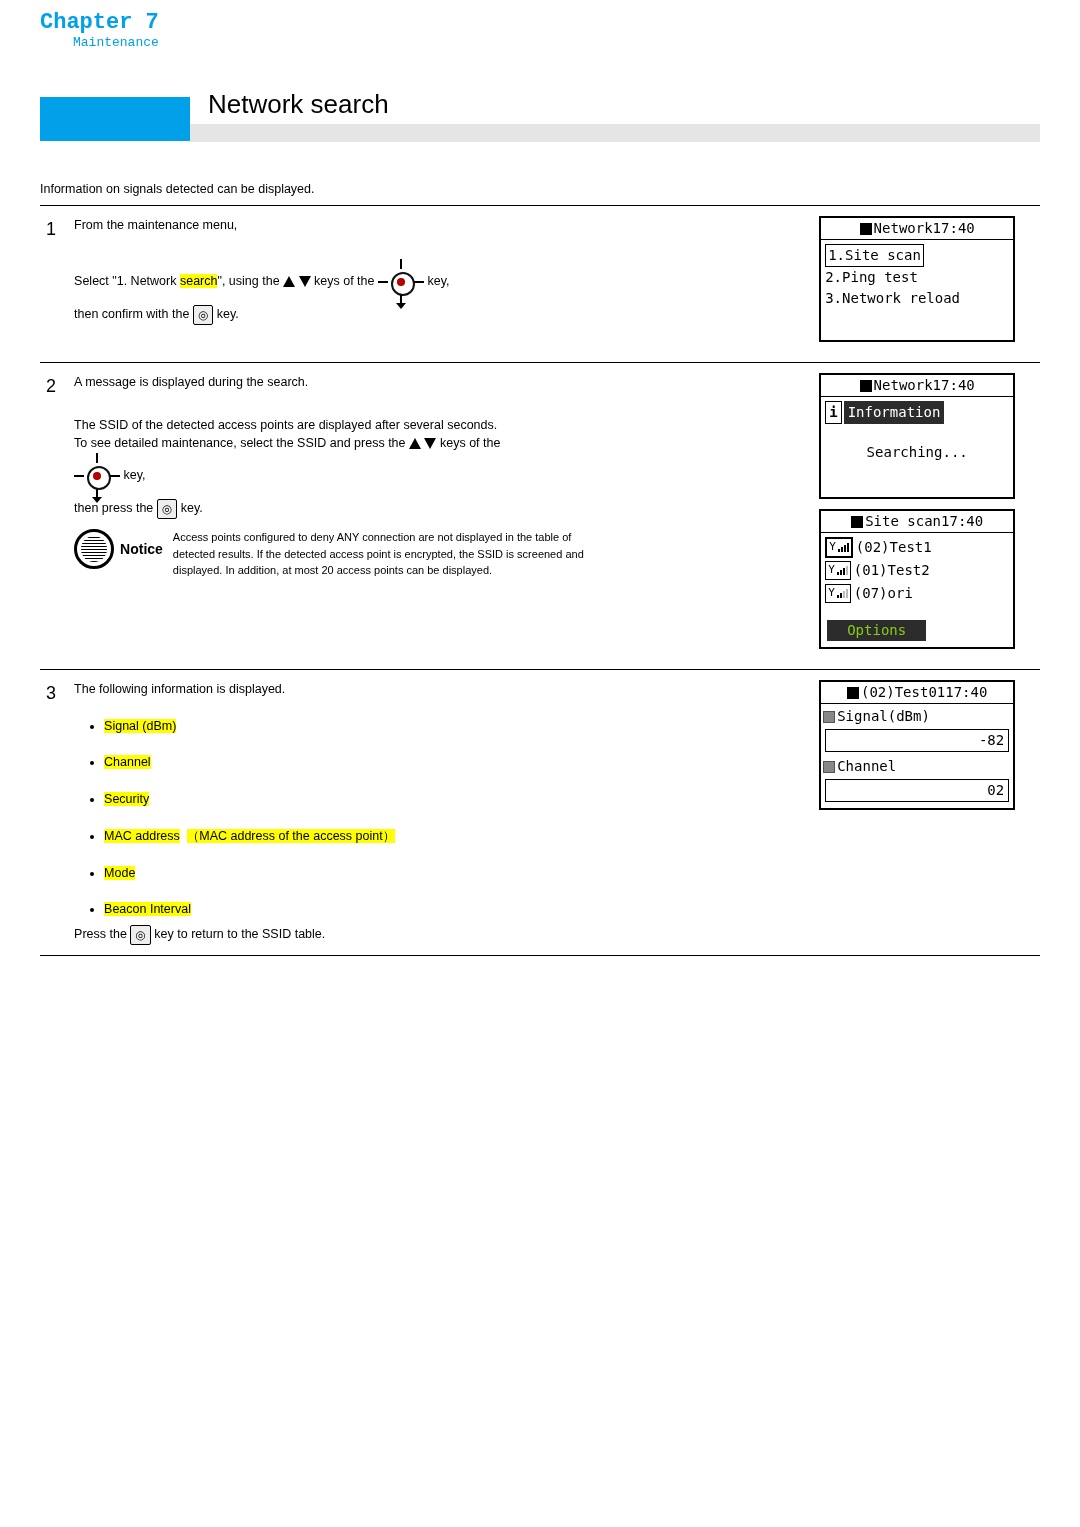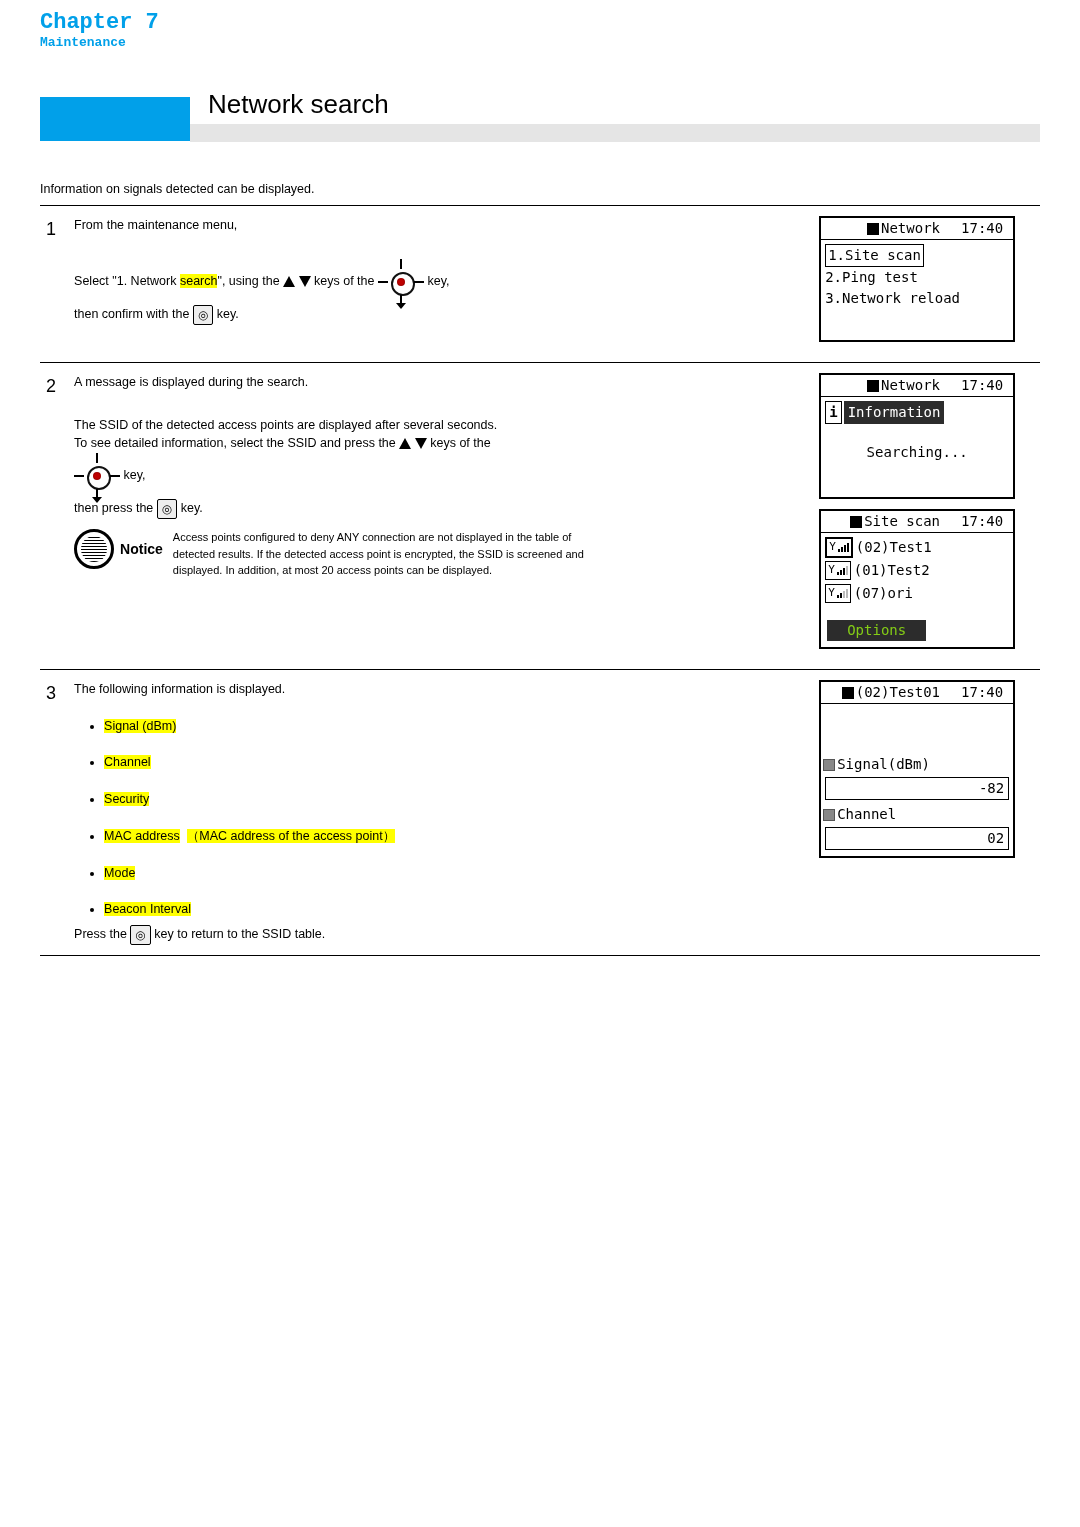--- a/index.html
+++ b/index.html
@@ -1,37 +1,37 @@
 <!DOCTYPE html>
 <html><head>
 <meta charset="utf-8">
 <style>
 * { box-sizing: border-box; margin: 0; padding: 0; }
 body { font-family: Arial, sans-serif; font-size: 13px; background: #fff; width: 1080px; }
 .page { padding: 0 40px 40px 40px; }
-.header-bar { position: relative; height: 150px; }
+.header-bar { position: relative; height: 150px; text-align: right; }
 .blue-tab { position: absolute; left: 0; top: 10px; padding: 0; }
 .chapter-line { color: #01A0E9; font-size: 22px; font-weight: bold; font-family: "Courier New", monospace; }
-.maint-line { color: #01A0E9; font-size: 13px; font-weight: bold; font-family: "Courier New", monospace; }
+.maint-line { color: #01A0E9; font-size: 13px; font-weight: normal; font-family: "Courier New", monospace; }
 .banner-row { position: absolute; left: 0; top: 82px; width: 1000px; height: 55px; }
 .banner-blue { position: absolute; left: 0; top: 15px; width: 150px; height: 44px; background: #01A0E9; }
 .banner-grey { position: absolute; left: 150px; top: 0; width: 850px; height: 42px; background: #fff; display: flex; align-items: flex-end; padding-left: 18px; padding-bottom: 4px; }
 .banner-grey-title { font-size: 26px; font-family: Arial, sans-serif; }
 .banner-grey-under { position: absolute; left: 150px; top: 42px; width: 850px; height: 18px; background: #E5E5E5; }
 .content { margin-top: 30px; font-size: 12.5px; line-height: 1.5; }
 .intro { margin-bottom: 6px; }
 .tbl { width: 100%; border-collapse: collapse; }
 .tbl td { border-top: 1px solid #000; vertical-align: top; padding: 10px 6px; }
 .tbl tr:last-child td { border-bottom: 1px solid #000; }
 .num-cell { width: 26px; font-size: 18px; font-family: Arial; }
 .desc-cell { width: 690px; }
 .panel-cell { width: 210px; }
 .hl { background: #FFFF00; }
 .panel { border: 2px solid #000; width: 196px; font-family: "MS Gothic", monospace; font-size: 14px; background: #fff; margin-bottom: 10px; }
-.panel-title { display: flex; justify-content: flex-end; align-items: center; padding: 0 10px; border-bottom: 1px solid #000; gap: 21px; }
+.panel-title { display: flex; justify-content: center; align-items: center; padding: 0 20px; border-bottom: 1px solid #000; }
 .p-sq { width: 12px; height: 12px; background: #000; display: inline-block; margin-right: 2px; vertical-align: middle; }
 .p-sq-grey { width: 12px; height: 12px; background: #888; display: inline-block; margin-right: 2px; vertical-align: middle; border:1px solid #555;}
 .panel-body { padding: 4px 4px; min-height: 100px; }
 .panel-sel { border: 1px solid #000; padding: 0 2px; display: inline-block; }
 .info-box { background: #2C2C2C; color: #fff; padding: 1px 4px; display: inline-block; }
 .info-i { background:#fff; color:#000; border:1px solid #000; padding:0 3px; font-weight:bold; display:inline-block; margin-right:2px;}
 .sig-row { display: flex; align-items: center; gap: 3px; margin-bottom: 2px; }
 .sig-box { border: 1px solid #000; padding: 0 2px; font-size: 12px; display:inline-flex; align-items:center; gap:2px;}
 .opt-btn { background: #2C2C2C; color: #84cc16; padding: 0 20px; display: inline-block; margin: 6px 8px 2px 2px; }
 .field-bar { border: 1px solid #000; text-align: right; padding: 0 4px; margin: 2px 2px 4px 2px; }
@@ -120,21 +120,21 @@
         </td>
       </tr>
 
       <tr>
         <td class="num-cell">2</td>
         <td class="desc-cell">
           <div>A message is displayed during the search.</div>
           <div style="height:24px"></div>
           <div>The SSID of the detected access points are displayed after several seconds.</div>
           <div>
-            <span>To see detailed information, select the SSID and press the </span>
+            <span>To see detailed maintenance, select the SSID and press the </span>
             <span class="triangle-up"></span>
             <span class="triangle-down"></span>
             <span> keys of the</span>
           </div>
           <div>
             <span class="joy-icon"><span class="joy-stick n"></span><span class="joy-stick s"></span><span class="joy-stick e"></span><span class="joy-stick w"></span></span>
             <span>key,</span>
           </div>
           <div>
             <span>then press the </span>
@@ -226,21 +226,21 @@
             <span class="key-icon">◎</span>
             <span> key to return to the SSID table.</span>
           </div>
         </td>
         <td class="panel-cell">
           <div class="panel">
             <div class="panel-title">
               <span><span class="p-sq"></span><span>(02)Test01</span></span>
               <span>17:40</span>
             </div>
-            <div class="panel-body" style="min-height:auto;padding:2px;margin-top:48px;">
+            <div class="panel-body" style="min-height:auto;padding:2px;">
               <div><span class="p-sq-grey"></span><span>Signal(dBm)</span></div>
               <div class="field-bar">-82</div>
               <div><span class="p-sq-grey"></span><span>Channel</span></div>
               <div class="field-bar">02</div>
             </div>
           </div>
         </td>
       </tr>
     </tbody>
       </table>

